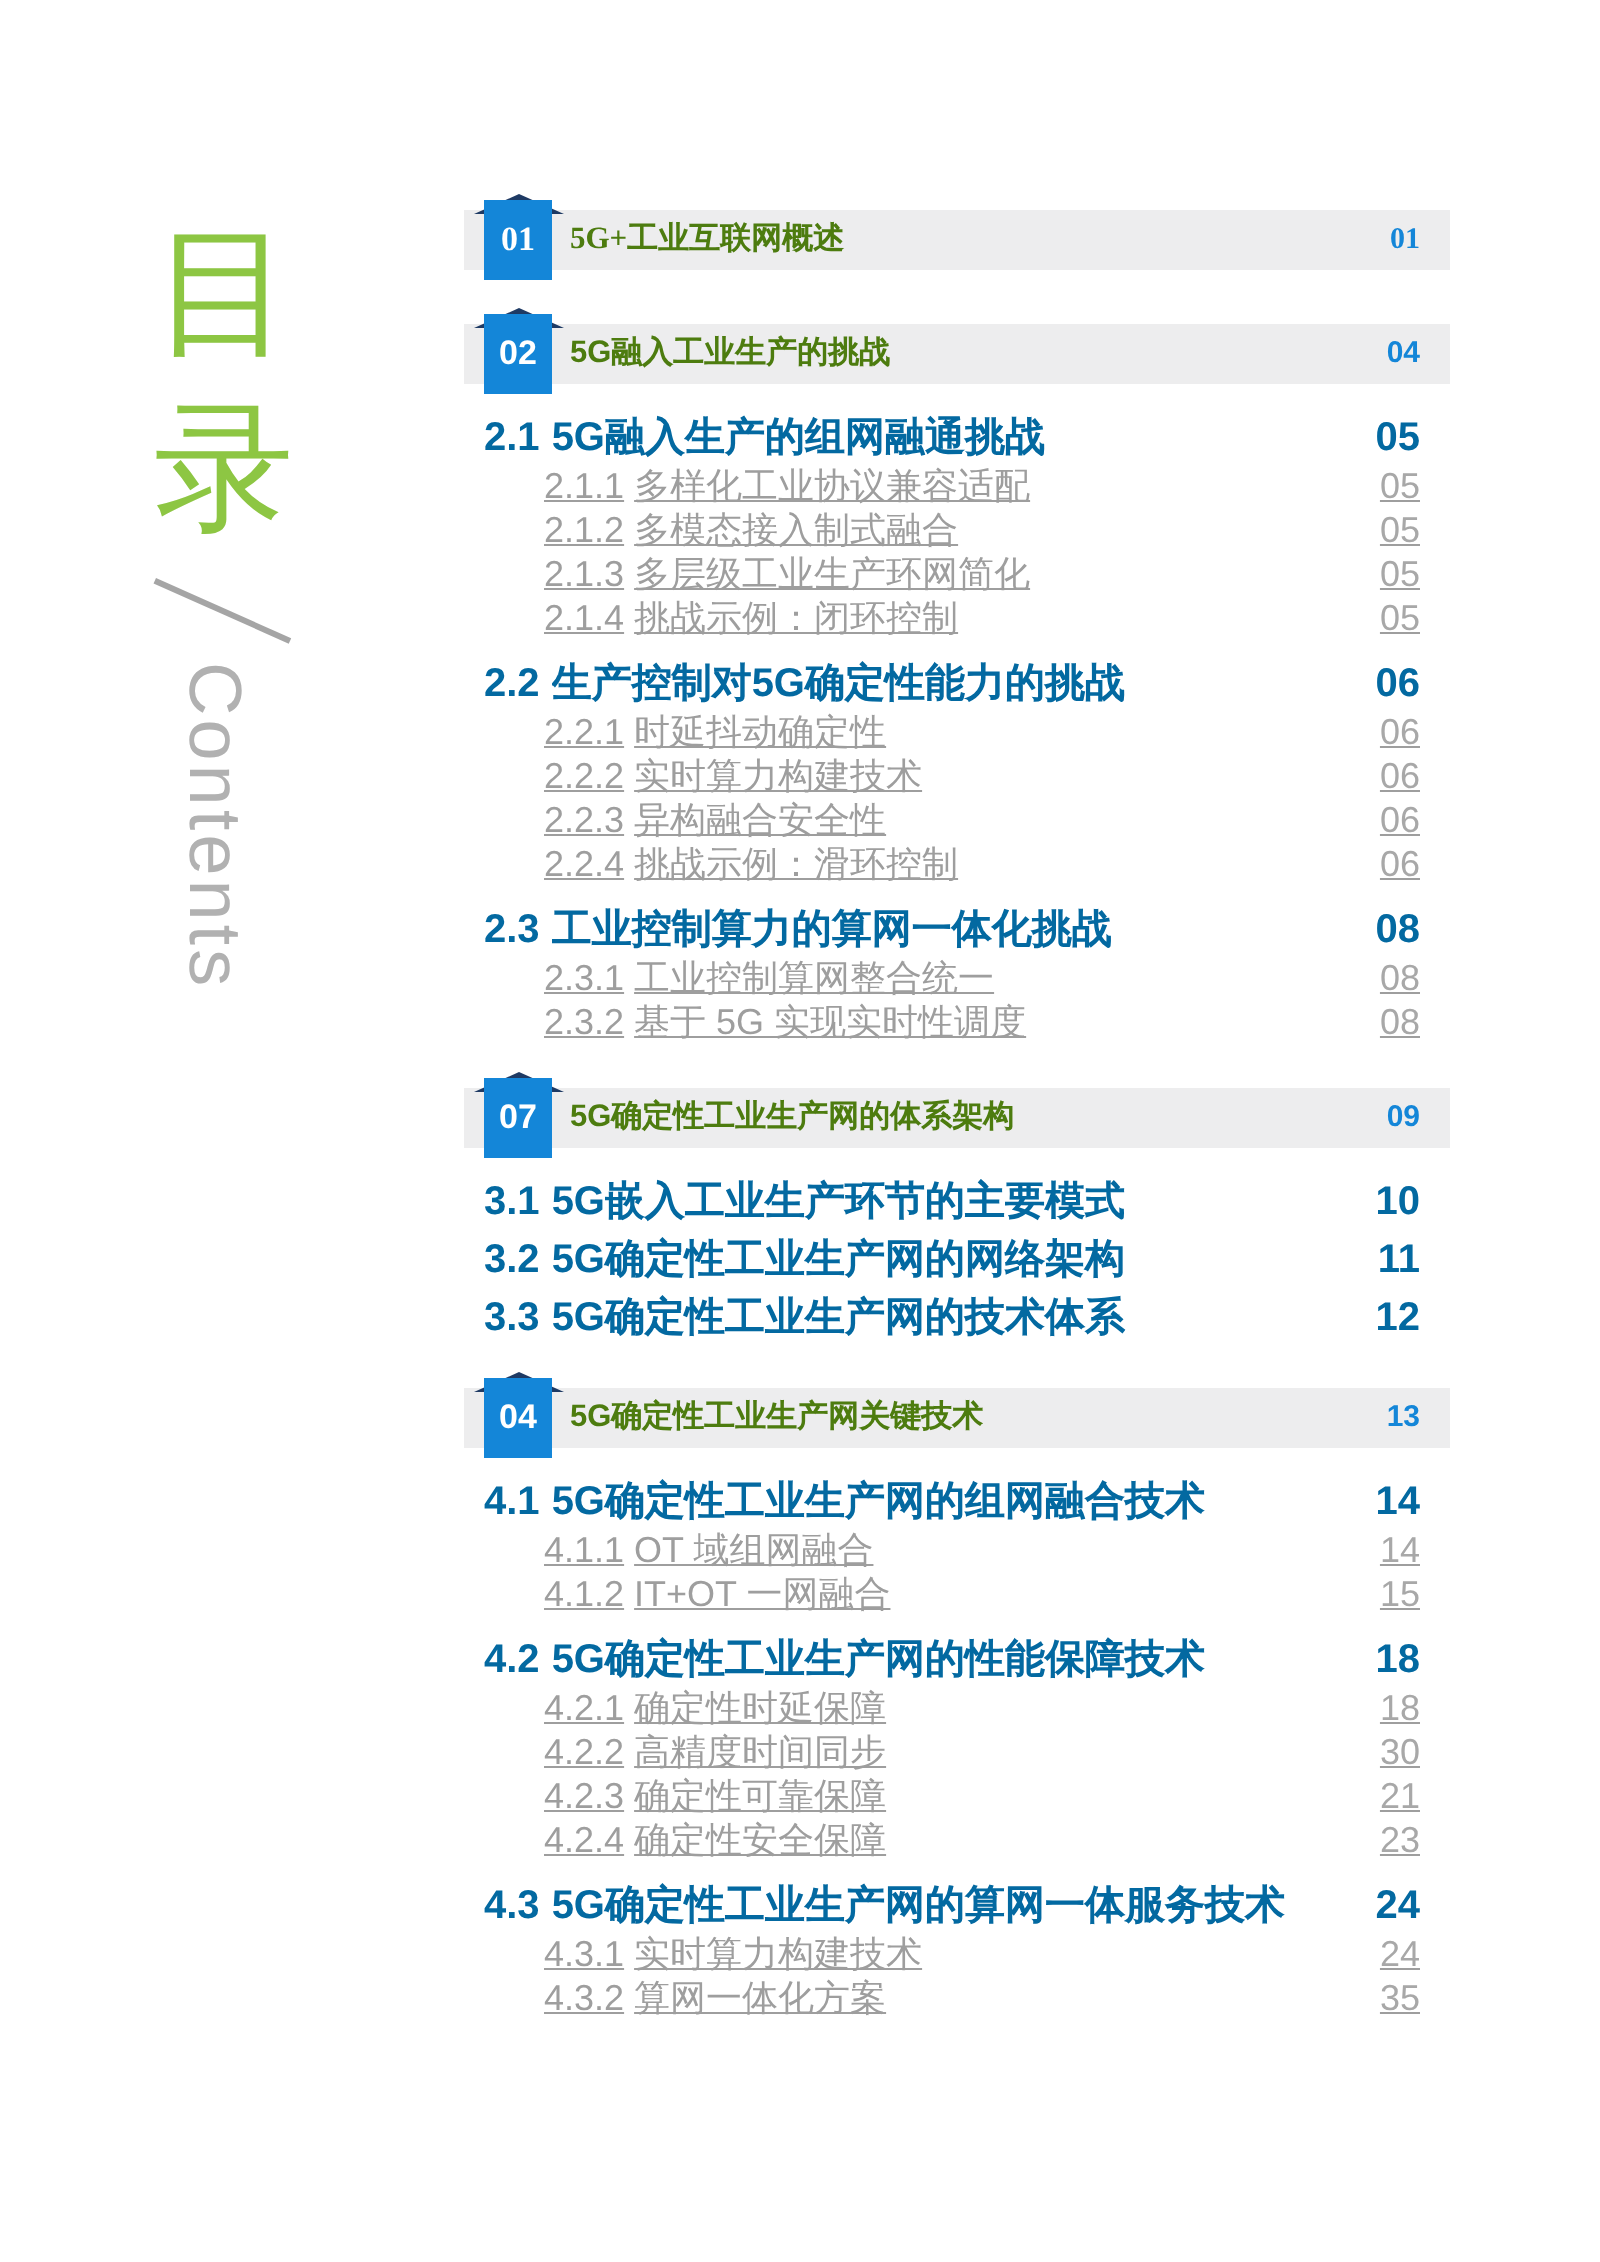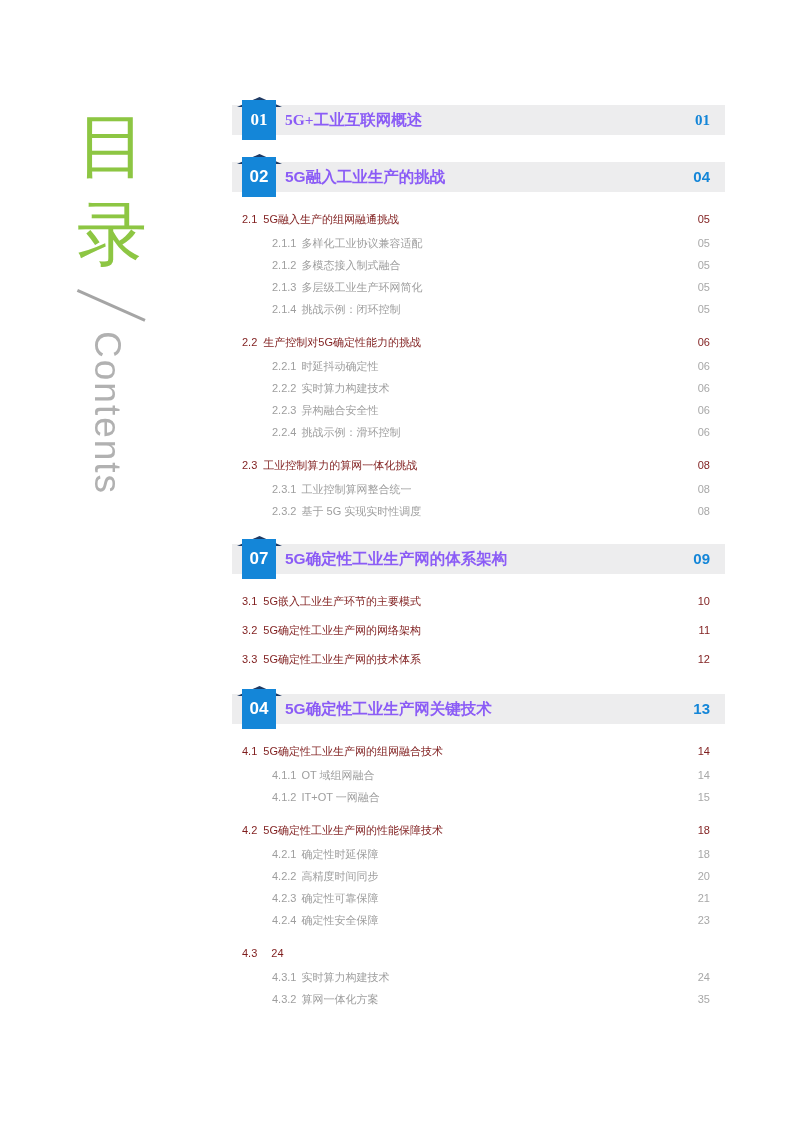--- a/index.html
+++ b/index.html
@@ -61,46 +61,46 @@
   }
   .chapter-badge {
     position: absolute; left: 10px; top: 3px; width: 34px; height: 40px;
     background: #1486d8;
     color: #ffffff;
     font-size: 17px; font-weight: bold;
     text-align: center; line-height: 40px;
   }
   .chapter-title {
     position: absolute; left: 53px; top: 8px; height: 30px; line-height: 30px;
-    font-size: 15.5px; font-weight: bold; color: #8b5cf6;
+    font-size: 15.5px; font-weight: bold; color: #4d7c0f;
     white-space: nowrap;
   }
   .chapter-page {
     position: absolute; right: 15px; top: 8px; height: 30px; line-height: 30px;
     font-size: 15px; font-weight: bold; color: #1486d8;
   }
 
   .section-group { margin-top: 10px; }
   .section-group.no-items + .section-group.no-items { margin-top: 4px; }
 
   .section-head {
     display: flex; align-items: baseline;
     line-height: 25px; height: 25px;
     padding-left: 10px; padding-right: 15px;
-    font-size: 11px; font-weight: normal; color: #7f1d1d;
+    font-size: 20px; font-weight: bold; color: #0369a1;
   }
   .section-head .num { margin-right: 6px; white-space: nowrap; }
   .section-head .ttl { flex: 1; white-space: nowrap; overflow: hidden; }
   .section-head .pg  { margin-left: 8px; white-space: nowrap; }
 
   .sub-item {
     display: flex; align-items: center;
     line-height: 22px; height: 22px;
     padding-left: 40px; padding-right: 15px;
-    font-size: 11px; font-weight: 400; color: #9e9e9e;
+    font-size: 18px; font-weight: 400; color: #9e9e9e; text-decoration: underline;
   }
   .sub-item .num { margin-right: 5px; white-space: nowrap; }
   .sub-item .ttl { flex: 1; white-space: nowrap; overflow: hidden; }
   .sub-item .pg  { margin-left: 8px; white-space: nowrap; color: #a8a8a8; }
 </style>
 </head>
 <body>
 
 <div class="page">
 
@@ -308,40 +308,41 @@
     <div>
   <div class="sub-item">
     <span class="num">4.2.1</span>
     <span class="ttl">确定性时延保障</span>
     <span class="pg">18</span>
   </div>
 
   <div class="sub-item">
     <span class="num">4.2.2</span>
     <span class="ttl">高精度时间同步</span>
-    <span class="pg">20</span>
+    <span class="pg">30</span>
   </div>
 
   <div class="sub-item">
     <span class="num">4.2.3</span>
     <span class="ttl">确定性可靠保障</span>
     <span class="pg">21</span>
   </div>
 
   <div class="sub-item">
     <span class="num">4.2.4</span>
     <span class="ttl">确定性安全保障</span>
     <span class="pg">23</span>
   </div>
 </div>
   </div>
 
   <div class="section-group">
     <div class="section-head">
       <span class="num">4.3</span>
+      <span class="ttl">5G确定性工业生产网的算网一体服务技术</span>
       <span class="pg">24</span>
     </div>
     <div>
   <div class="sub-item">
     <span class="num">4.3.1</span>
     <span class="ttl">实时算力构建技术</span>
     <span class="pg">24</span>
   </div>
 
   <div class="sub-item">

